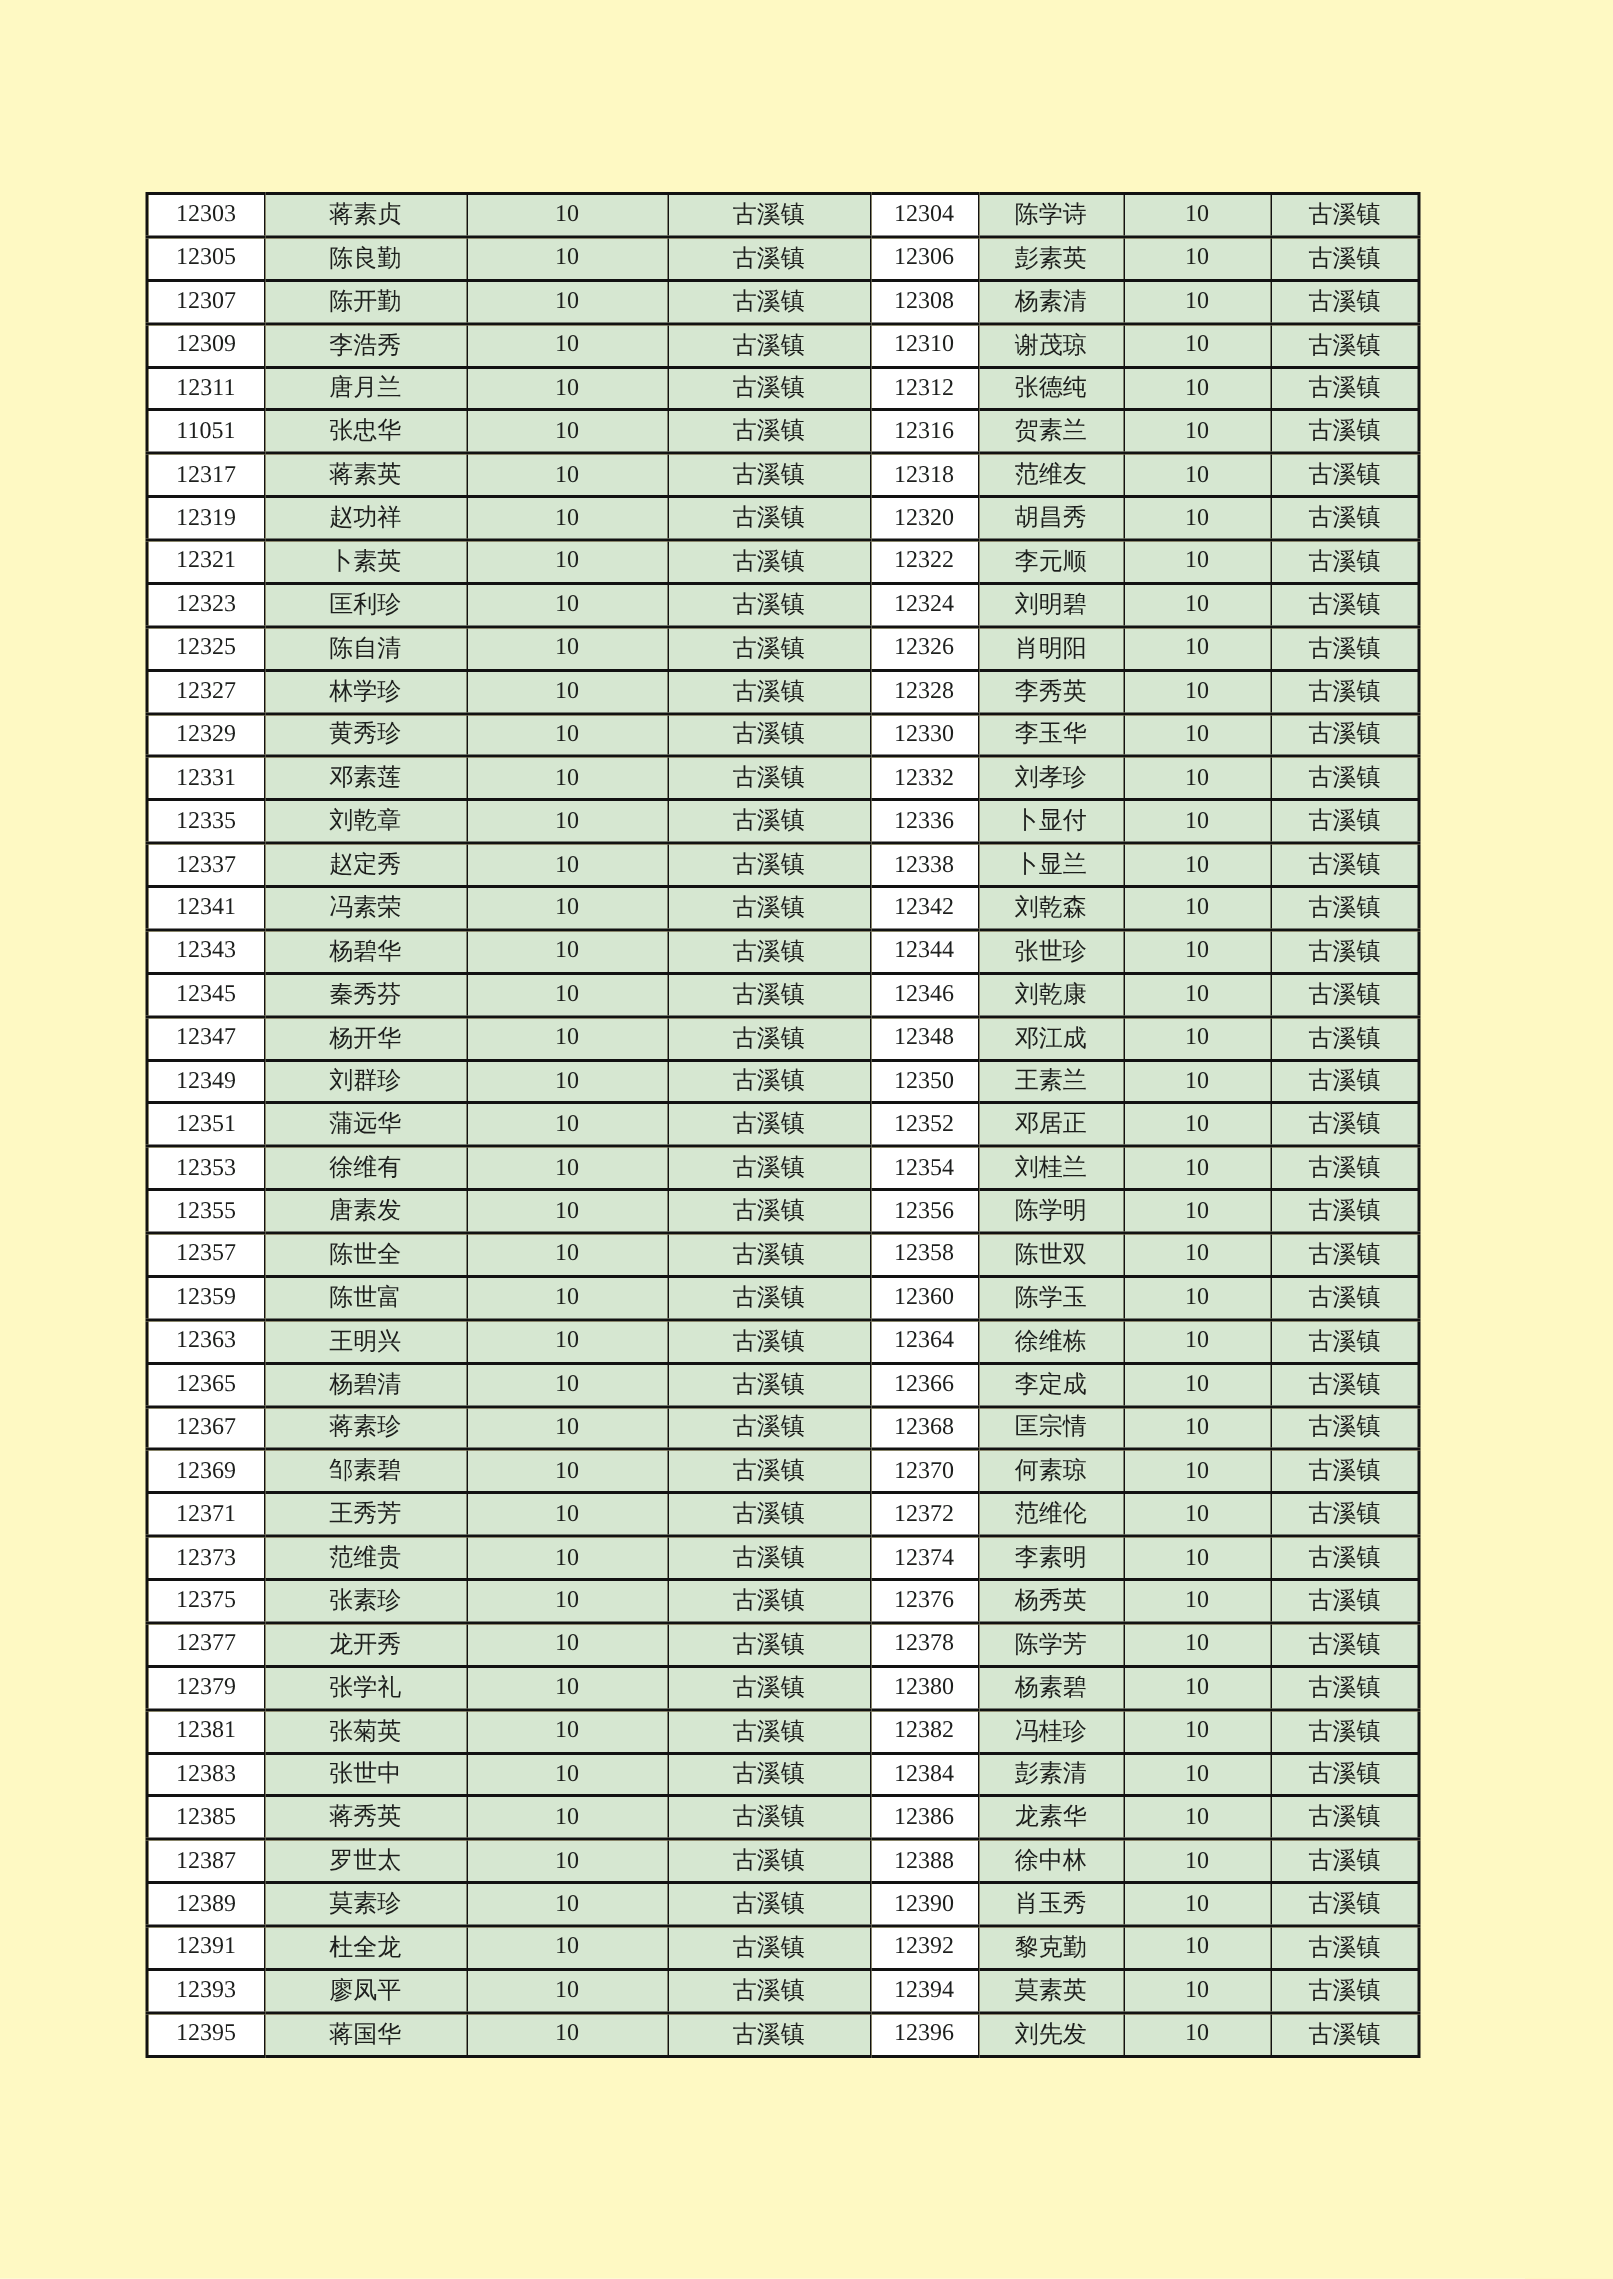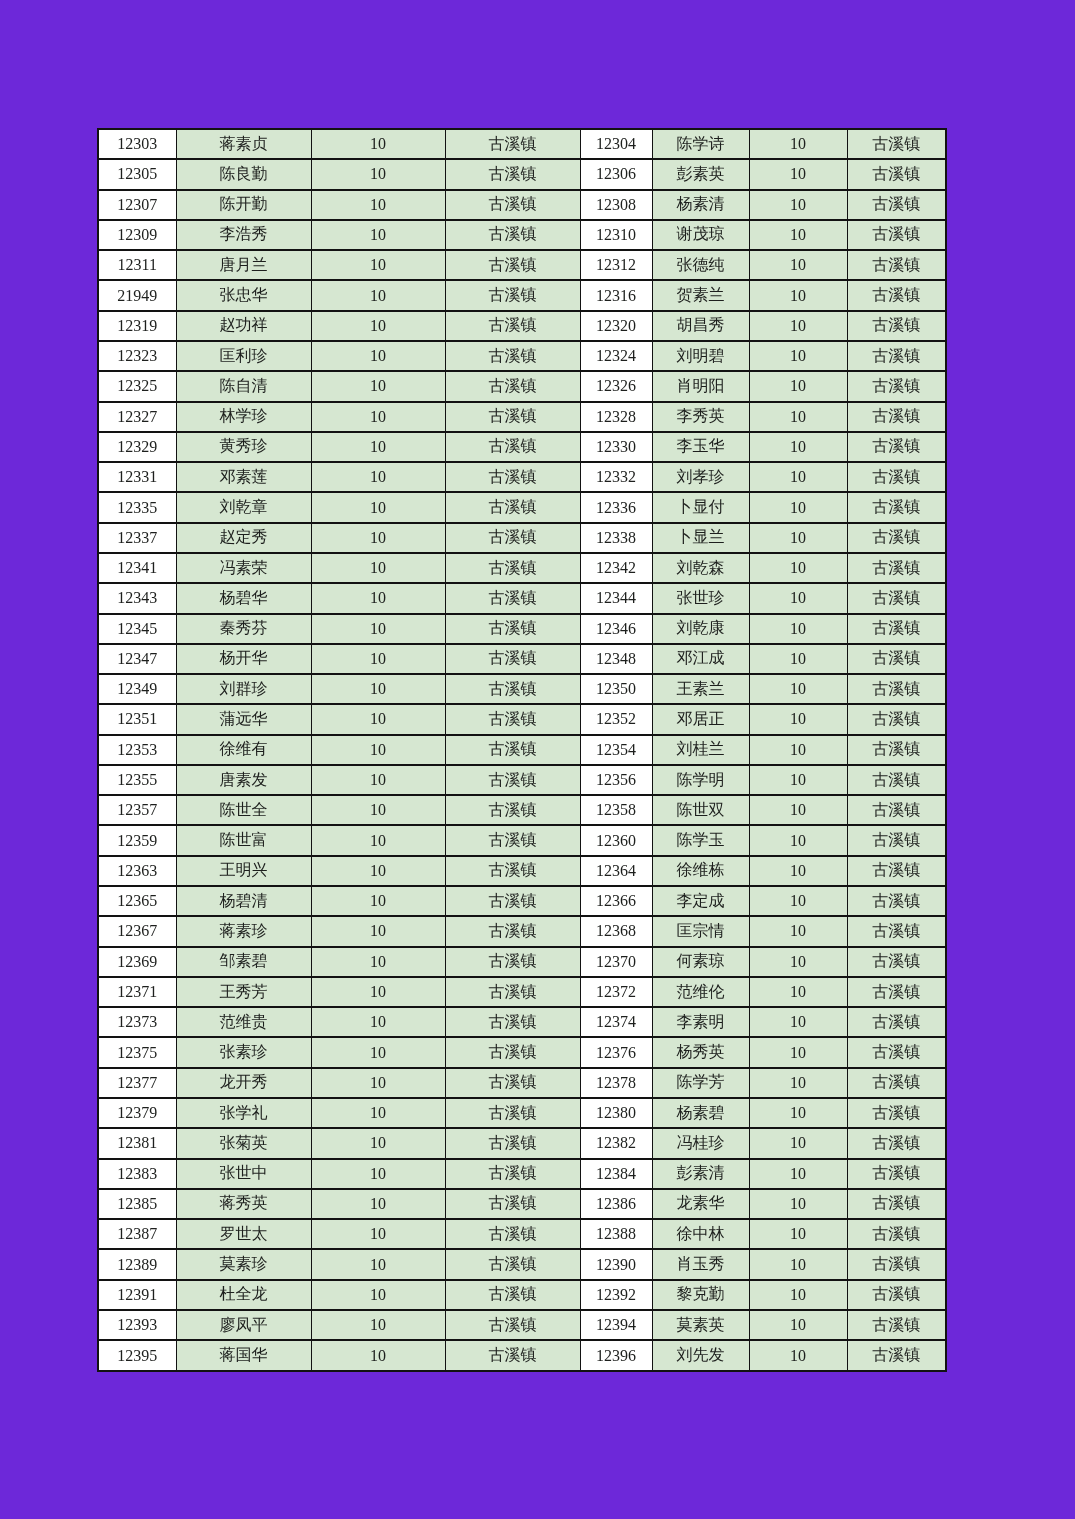--- a/index.html
+++ b/index.html
@@ -9,21 +9,21 @@
   body {
     width: 1075px;
     height: 1519px;
     background: #ffffff;
     position: relative;
     font-family: "Liberation Serif", "DejaVu Serif", serif;
   }
   .page {
     position: absolute;
     inset: 0;
-    background: #6d28d9;
+    background: #fef9c3;
   }
   table.roster {
     position: absolute;
     left: 97px;
     top: 128px;
     width: 848px;
     height: 1244px;
     border-collapse: collapse;
     table-layout: fixed;
     border: 2px solid #121212;
@@ -112,36 +112,56 @@
           <td class="c-id">12311</td>
           <td class="c-green">唐月兰</td>
           <td class="c-green">10</td>
           <td class="c-green">古溪镇</td>
           <td class="c-id">12312</td>
           <td class="c-green">张德纯</td>
           <td class="c-green">10</td>
           <td class="c-green">古溪镇</td>
         </tr>
         <tr>
-          <td class="c-id">21949</td>
+          <td class="c-id">11051</td>
           <td class="c-green">张忠华</td>
           <td class="c-green">10</td>
           <td class="c-green">古溪镇</td>
           <td class="c-id">12316</td>
           <td class="c-green">贺素兰</td>
           <td class="c-green">10</td>
           <td class="c-green">古溪镇</td>
         </tr>
         <tr>
+          <td class="c-id">12317</td>
+          <td class="c-green">蒋素英</td>
+          <td class="c-green">10</td>
+          <td class="c-green">古溪镇</td>
+          <td class="c-id">12318</td>
+          <td class="c-green">范维友</td>
+          <td class="c-green">10</td>
+          <td class="c-green">古溪镇</td>
+        </tr>
+        <tr>
           <td class="c-id">12319</td>
           <td class="c-green">赵功祥</td>
           <td class="c-green">10</td>
           <td class="c-green">古溪镇</td>
           <td class="c-id">12320</td>
           <td class="c-green">胡昌秀</td>
+          <td class="c-green">10</td>
+          <td class="c-green">古溪镇</td>
+        </tr>
+        <tr>
+          <td class="c-id">12321</td>
+          <td class="c-green">卜素英</td>
+          <td class="c-green">10</td>
+          <td class="c-green">古溪镇</td>
+          <td class="c-id">12322</td>
+          <td class="c-green">李元顺</td>
           <td class="c-green">10</td>
           <td class="c-green">古溪镇</td>
         </tr>
         <tr>
           <td class="c-id">12323</td>
           <td class="c-green">匡利珍</td>
           <td class="c-green">10</td>
           <td class="c-green">古溪镇</td>
           <td class="c-id">12324</td>
           <td class="c-green">刘明碧</td>

